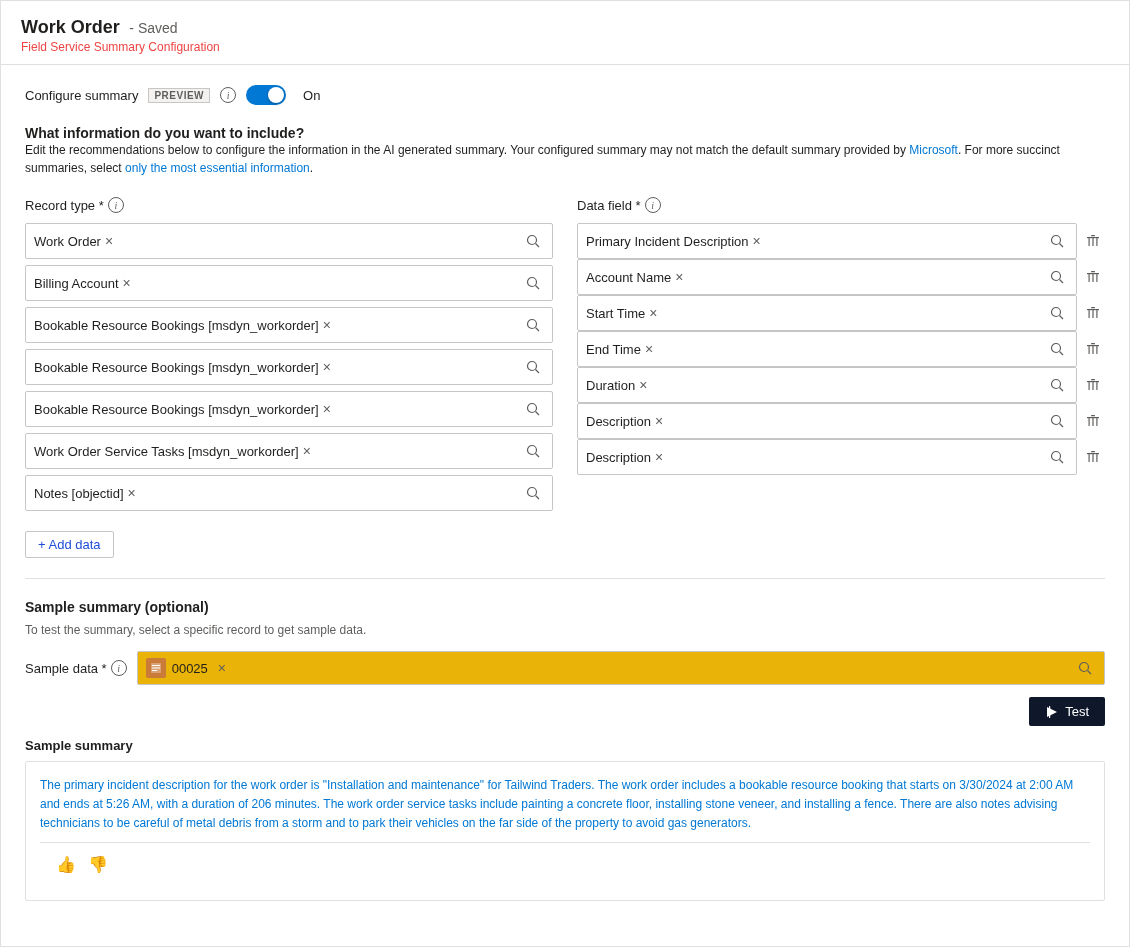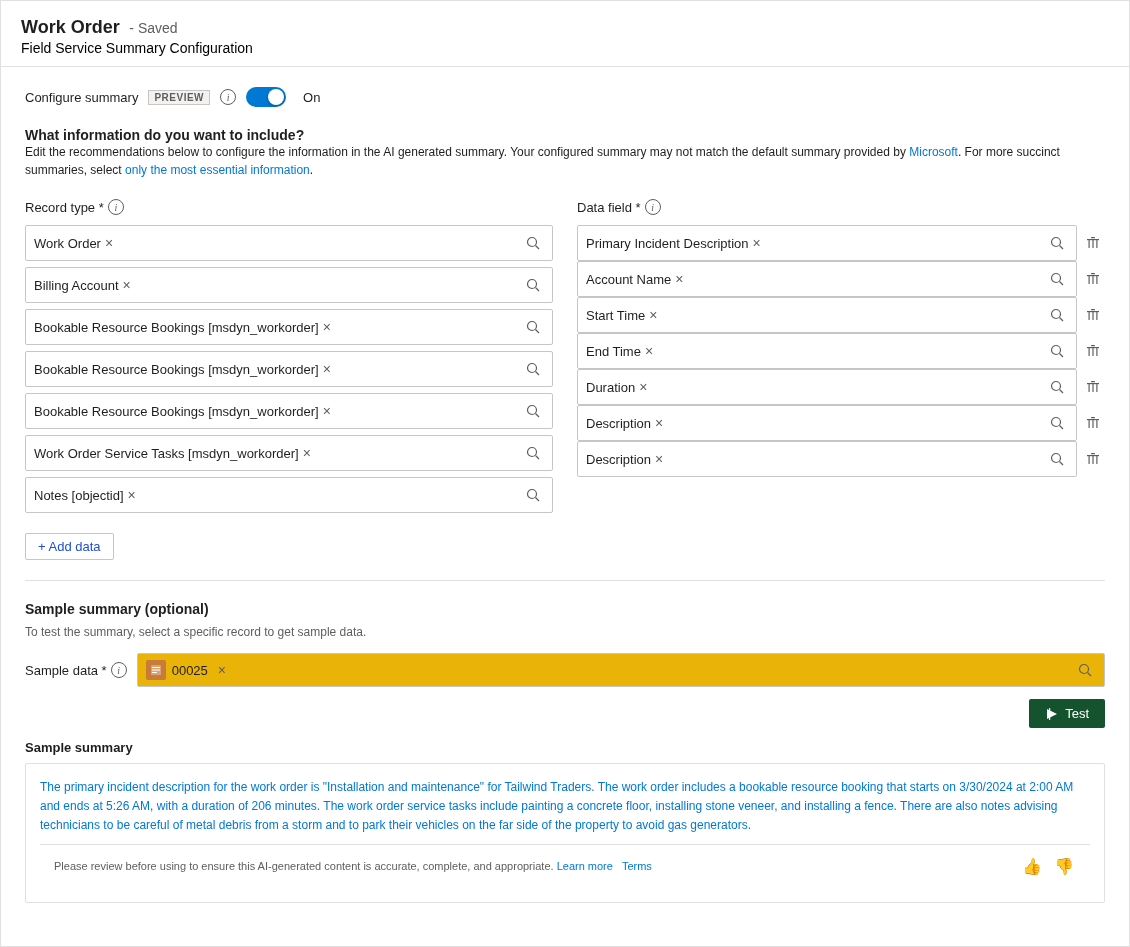--- a/index.html
+++ b/index.html
@@ -3,21 +3,21 @@
   <meta charset="utf-8">
   <style>
     * { box-sizing: border-box; margin: 0; padding: 0; }
     body { font-family: 'Segoe UI', Arial, sans-serif; font-size: 13px; color: #201f1e; background: #fff; }
     
     .page-container { max-width: 1130px; margin: 0 auto; background: #fff; border: 1px solid #e0e0e0; min-height: 947px; }
     
     .header { padding: 16px 20px 10px 20px; border-bottom: 1px solid #e0e0e0; }
     .header-title { font-size: 18px; font-weight: 600; color: #201f1e; }
     .header-saved { font-size: 14px; font-weight: 400; color: #605e5c; margin-left: 6px; }
-    .header-subtitle { font-size: 14px; color: #000000; margin-top: 2px; }
+    .header-subtitle { font-size: 12px; color: #ef4444; margin-top: 2px; }
     
     .content { padding: 20px 24px; }
     
     .configure-row { display: flex; align-items: center; gap: 10px; margin-bottom: 20px; }
     .configure-label { font-size: 13px; color: #201f1e; }
     .preview-badge { background: #f3f2f1; border: 1px solid #c8c6c4; border-radius: 0; font-size: 10px; font-weight: 600; color: #605e5c; padding: 1px 5px; letter-spacing: 0.5px; }
     .info-icon { width: 16px; height: 16px; border-radius: 50%; border: 1.5px solid #605e5c; display: inline-flex; align-items: center; justify-content: center; font-size: 10px; color: #605e5c; cursor: pointer; font-style: italic; font-family: serif; }
     .toggle-container { display: flex; align-items: center; gap: 17px; }
     .toggle { width: 40px; height: 20px; background: #0078d4; border-radius: 10px; position: relative; cursor: pointer; }
     .toggle-thumb { width: 16px; height: 16px; background: #fff; border-radius: 50%; position: absolute; top: 2px; right: 2px; box-shadow: 0 1px 3px rgba(0,0,0,0.3); }
@@ -47,21 +47,21 @@
     .sample-section-title { font-size: 14px; font-weight: 600; color: #201f1e; margin-bottom: 8px; }
     .sample-info-text { font-size: 12px; color: #605e5c; margin-bottom: 14px; }
     
     .sample-data-row { display: flex; align-items: center; gap: 10px; margin-bottom: 12px; }
     .sample-data-label { font-size: 13px; font-weight: 500; color: #201f1e; display: flex; align-items: center; gap: 4px; min-width: 100px; }
     .sample-data-input { flex: 1; border: 1px solid #c8c6c4; border-radius: 2px; padding: 5px 8px; display: flex; align-items: center; gap: 6px; background: #eab308; min-height: 32px; position: relative; }
     .sample-record-icon { width: 20px; height: 20px; background: #c97b3a; border-radius: 2px; display: flex; align-items: center; justify-content: center; color: #fff; font-size: 10px; flex-shrink: 0; }
     .sample-search-icon { margin-left: auto; color: #605e5c; cursor: pointer; }
     
     .test-row { display: flex; justify-content: flex-end; margin-bottom: 12px; }
-    .test-btn { background: #14532d; color: #fff; border: none; border-radius: 2px; padding: 7px 16px; font-size: 13px; cursor: pointer; display: flex; align-items: center; gap: 6px; }
+    .test-btn { background: #0f172a; color: #fff; border: none; border-radius: 2px; padding: 7px 16px; font-size: 13px; cursor: pointer; display: flex; align-items: center; gap: 6px; }
     
     .sample-summary-title { font-size: 13px; font-weight: 600; color: #201f1e; margin-bottom: 8px; }
     .sample-summary-box { border: 1px solid #e0e0e0; border-radius: 2px; padding: 14px; background: #fff; }
     .sample-summary-text { font-size: 12px; color: #0078d4; line-height: 1.6; }
     
     .summary-footer { padding: 10px 14px; border-top: 1px solid #e0e0e0; display: flex; align-items: center; justify-content: space-between; margin-top: 8px; }
     .footer-disclaimer { font-size: 11px; color: #605e5c; }
     .footer-disclaimer a { color: #0078d4; text-decoration: none; }
     .footer-feedback { display: flex; gap: 8px; }
     .feedback-btn { background: none; border: none; cursor: pointer; color: #605e5c; font-size: 16px; padding: 2px; }
@@ -425,26 +425,20 @@
       </button>
     </div>
 
     
     <div class="sample-summary-title">Sample summary</div>
     <div class="sample-summary-box">
       <div class="sample-summary-text">
         <span>The primary incident description for the work order is "Installation and maintenance" for Tailwind Traders. The work order includes a bookable resource booking that starts on 3/30/2024 at 2:00 AM and ends at 5:26 AM, with a duration of 206 minutes. The work order service tasks include painting a concrete floor, installing stone veneer, and installing a fence. There are also notes advising technicians to be careful of metal debris from a storm and to park their vehicles on the far side of the property to avoid gas generators.</span>
       </div>
       <div class="summary-footer">
-        <div class="footer-disclaimer">
-          <span>Please review before using to ensure this AI-generated content is accurate, complete, and appropriate.</span>
-          <a>Learn more</a>
-          &nbsp;
-          <a>Terms</a>
-        </div>
         <div class="footer-feedback">
           <button class="feedback-btn">👍</button>
           <button class="feedback-btn">👎</button>
         </div>
       </div>
     </div>
 
   </div>
 </div>
 

